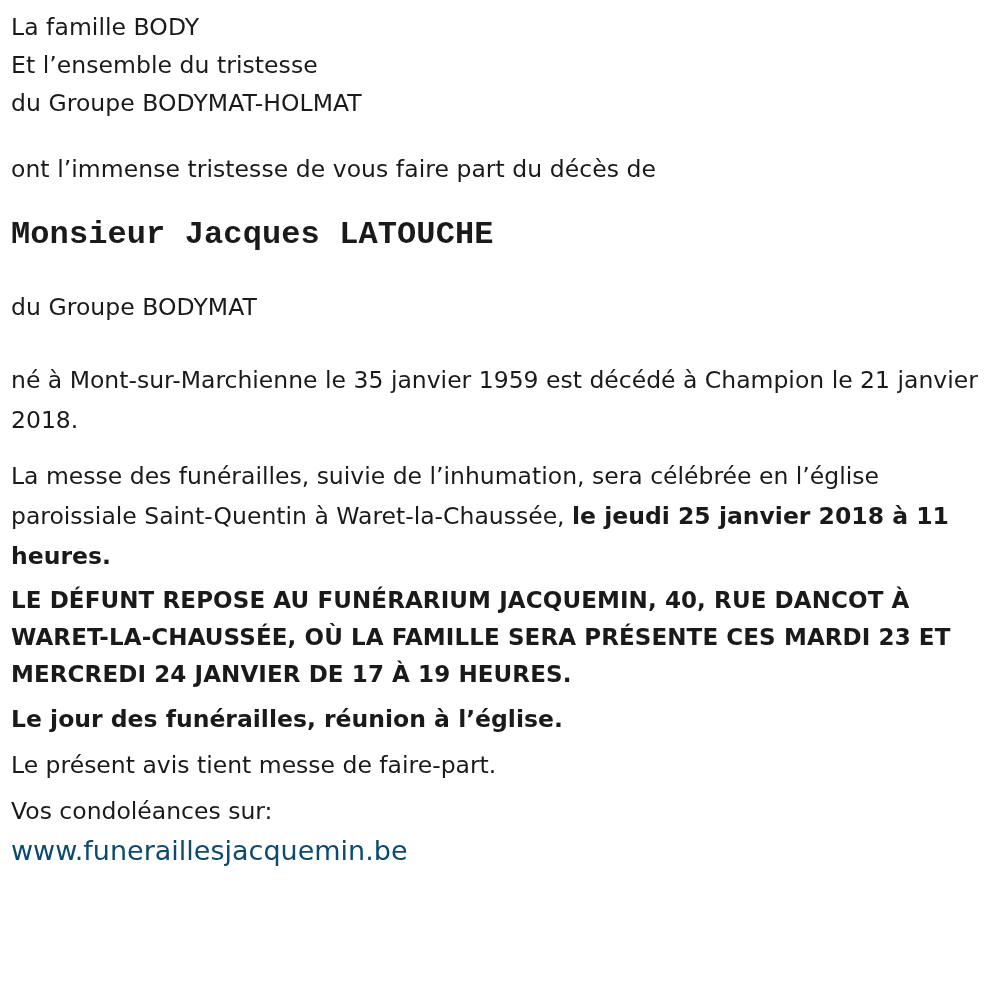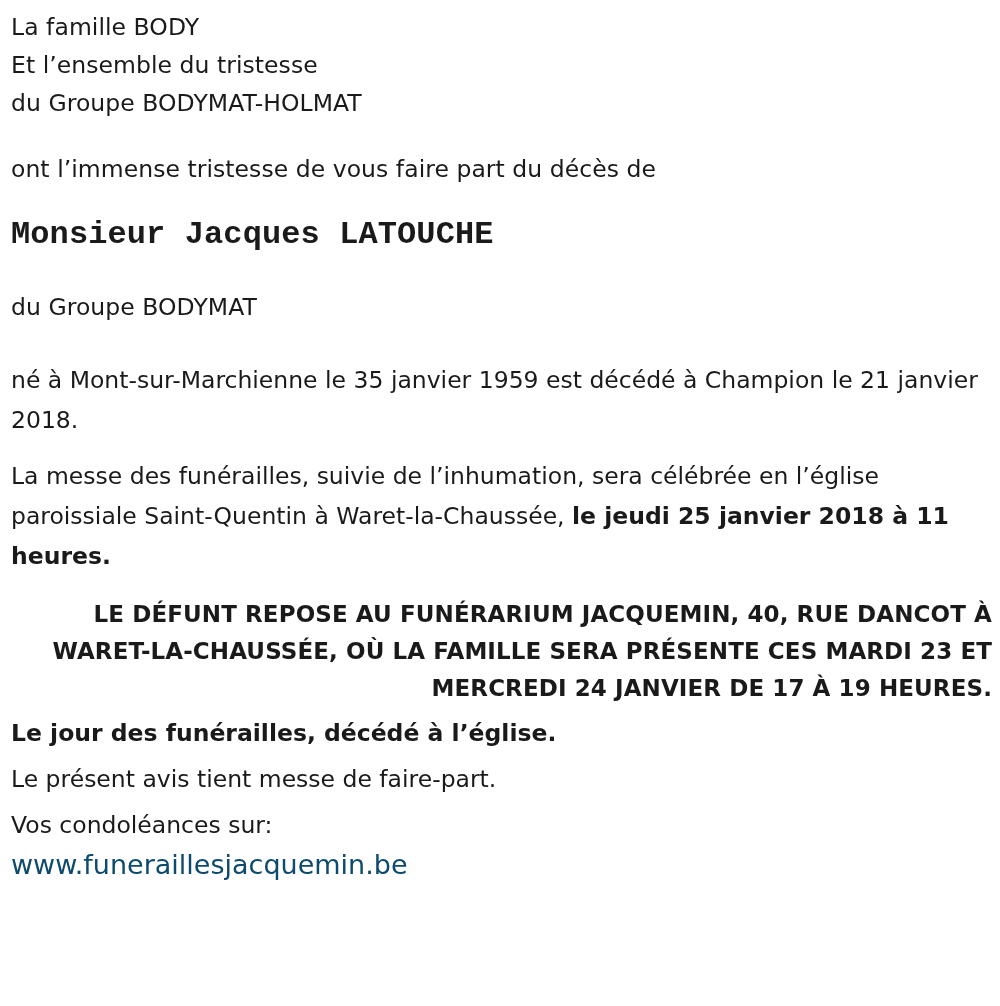--- a/index.html
+++ b/index.html
@@ -66,23 +66,22 @@
     font-weight: 700;
   }
 
   
   .caps-block {
     font-size: 23px;
     line-height: 37px;
     font-weight: 700;
     letter-spacing: 0.1px;
     max-width: 985px;
-    margin: 20px 0 0 0;
+    margin: 6px 0 0 0;
     text-transform: none;
-    text-align: right;
   }
 
   .bold-line {
     font-size: 23.5px;
     line-height: 40px;
     font-weight: 700;
     white-space: nowrap;
     margin: 6px 0 0 0;
   }
 
@@ -140,21 +139,21 @@
   
   <p class="para">né à Mont-sur-Marchienne le 35 janvier 1959 est décédé à Champion le 21 janvier 2018.</p>
 
   
   <p class="para"><span>La messe des funérailles, suivie de l’inhumation, sera célébrée en l’église paroissiale Saint-Quentin à Waret-la-Chaussée, </span><b class="bold-inline">le jeudi 25 janvier 2018 à 11 heures.</b></p>
 
   
   <p class="caps-block">LE DÉFUNT REPOSE AU FUNÉRARIUM JACQUEMIN, 40, RUE DANCOT À WARET-LA-CHAUSSÉE, OÙ LA FAMILLE SERA PRÉSENTE CES MARDI 23 ET MERCREDI 24 JANVIER DE 17 À 19 HEURES.</p>
 
   
-  <p class="bold-line">Le jour des funérailles, décédé à l’église.</p>
+  <p class="bold-line">Le jour des funérailles, réunion à l’église.</p>
 
   
   <p class="plain-line">Le présent avis tient messe de faire-part.</p>
 
   
   <p class="plain-line">Vos condoléances sur:</p>
 
   <a class="url-line" href="#">www.funeraillesjacquemin.be</a>
 
 </div>

